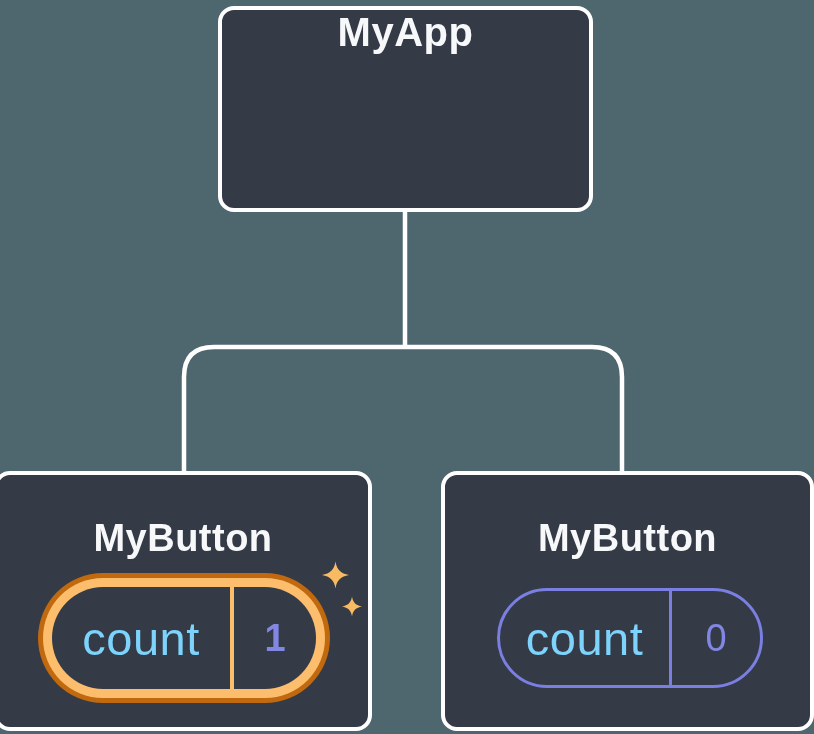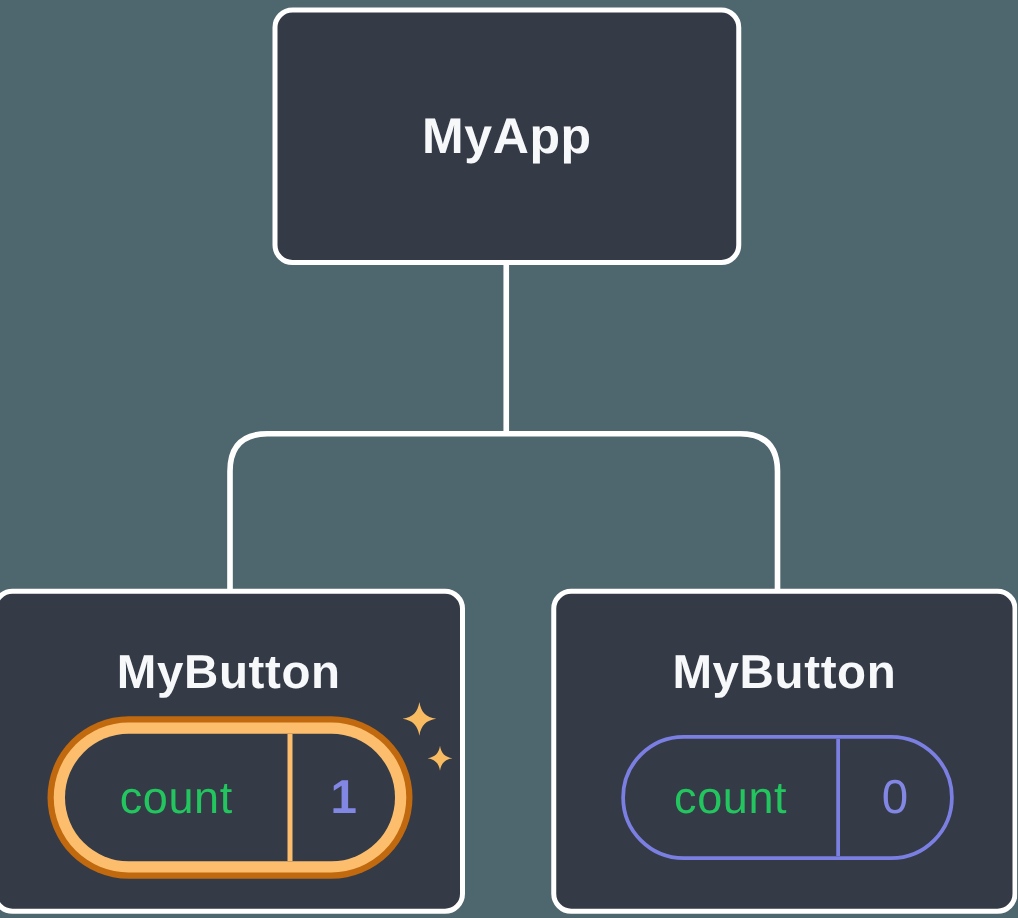--- a/index.html
+++ b/index.html
@@ -26,21 +26,20 @@
     border: 4px solid #ffffff;
     border-radius: 16px;
     box-sizing: border-box;
   }
   #node-myapp {
     left: 218px;
     top: 6px;
     width: 375px;
     height: 206px;
     display: flex;
-    align-items: center;
     justify-content: center;
   }
   .root-title {
     color: #f7f8f9;
     font-weight: 700;
     font-size: 40px;
     letter-spacing: 0.5px;
   }
   #node-btn-left {
     left: -6px;
@@ -144,22 +143,22 @@
     width: 3px;
     background: #7a7fe1;
   }
   .pill-plain .cell-value {
     flex: 1;
     display: flex;
     align-items: center;
     justify-content: center;
   }
   .state-name {
-    color: #22c55e;
-    font-size: 36px;
+    color: #7dd3fc;
+    font-size: 47px;
     letter-spacing: 0.5px;
   }
   .state-value-bold {
     color: #8287e4;
     font-size: 38px;
     font-weight: 700;
   }
   .state-value {
     color: #8287e4;
     font-size: 38px;

